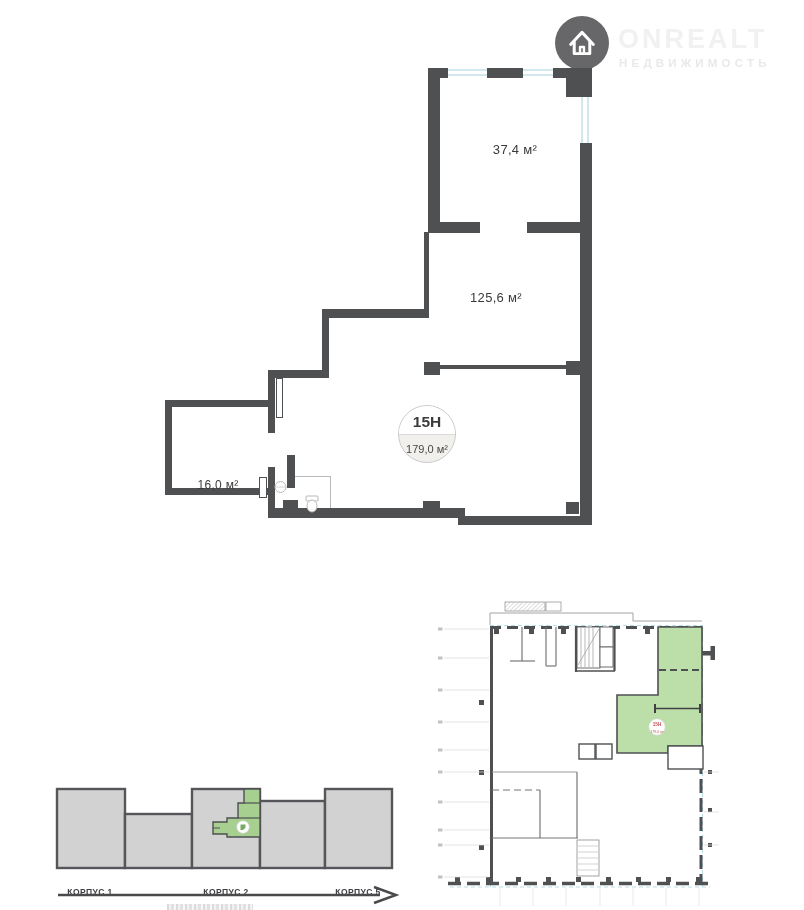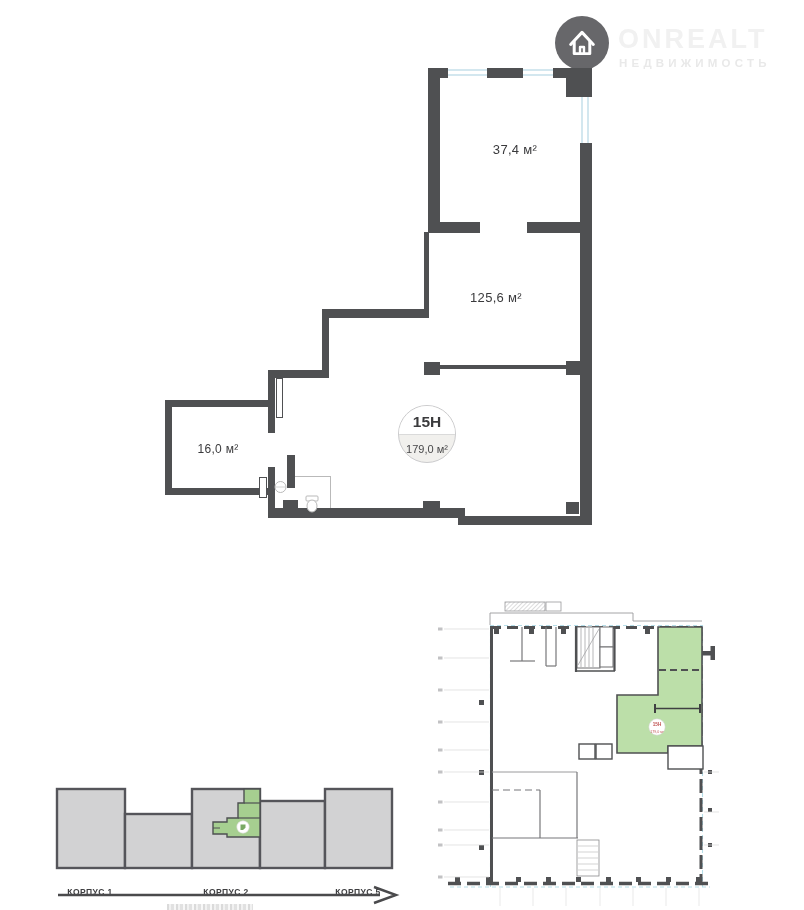--- a/index.html
+++ b/index.html
@@ -11,21 +11,21 @@
   .logo-word{position:absolute;left:618px;top:24px;font-weight:bold;font-size:27px;
              letter-spacing:3px;color:#f1f1f1;}
   .logo-sub{position:absolute;left:619px;top:57px;font-weight:bold;font-size:11.5px;
             letter-spacing:4.2px;color:#e9e9e9;}
   
   .wall{position:absolute;background:#4f5052;}
   .winline{position:absolute;background:#d3e7ef;}
   .door-leaf{position:absolute;border:1px solid #4f5052;background:#fff;box-sizing:border-box;}
   .room-label{position:absolute;transform:translate(-50%,-50%);font-size:13px;
               letter-spacing:.3px;color:#3a3a3c;white-space:nowrap;}
-  .room-label.small{font-size:12px;}
+  .room-label.small{font-size:12px;margin-top:36px;}
   .badge{position:absolute;left:398px;top:405px;width:58px;height:58px;border-radius:50%;
          border:1px solid #cbcbcd;background:#f1f0ed;overflow:hidden;box-sizing:border-box;
          display:flex;flex-direction:column;}
   .badge .top{height:29px;background:#ffffff;border-bottom:1px solid #dadada;
               display:flex;align-items:center;justify-content:center;
               font-weight:bold;font-size:15.5px;color:#3b3b3d;padding-top:4px;box-sizing:border-box;}
   .badge .bot{flex:1;display:flex;align-items:center;justify-content:center;
               font-size:11px;color:#48484a;}
   
   svg{position:absolute;overflow:visible;}

